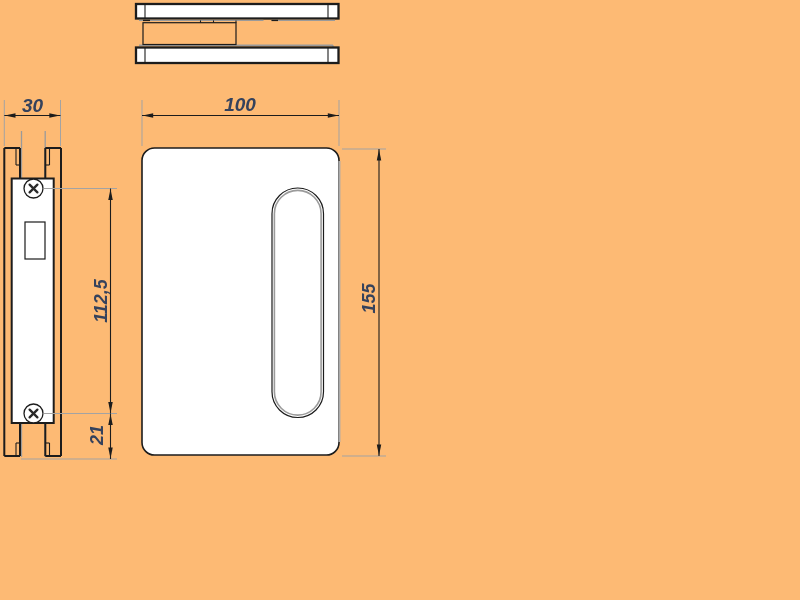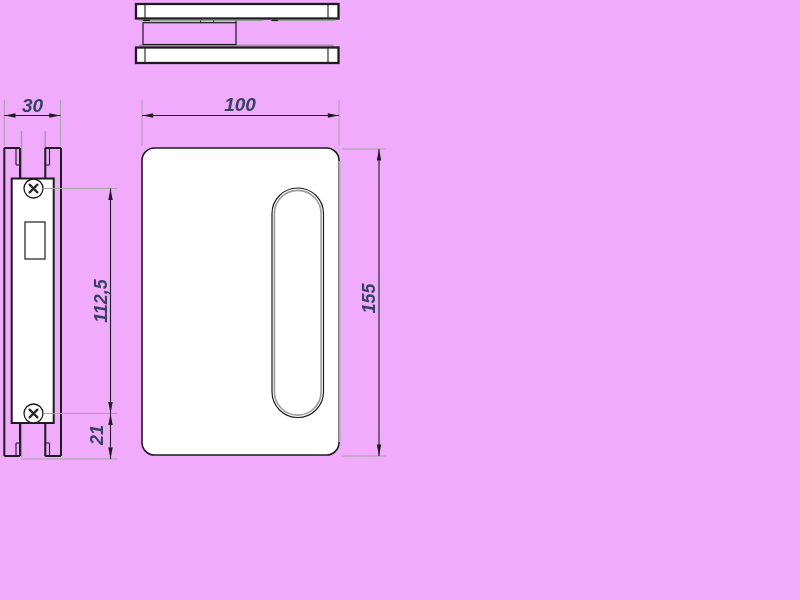--- a/index.html
+++ b/index.html
@@ -1,16 +1,16 @@
 <!DOCTYPE html>
 <html><head>
 <meta charset="utf-8">
 <style>
   html,body{margin:0;padding:0;background:#ffffff;}
-  .canvas{position:relative;width:800px;height:600px;background:#f0abfc;overflow:hidden;}
+  .canvas{position:relative;width:800px;height:600px;background:#fdba74;overflow:hidden;}
   svg{display:block;}
   .dim-text{
     font-family:"Liberation Sans", sans-serif;
     font-style:italic;
     font-weight:bold;
     font-size:19px;
     fill:#35425c;
   }
   .dim-text-rot{
     font-family:"Liberation Sans", sans-serif;

